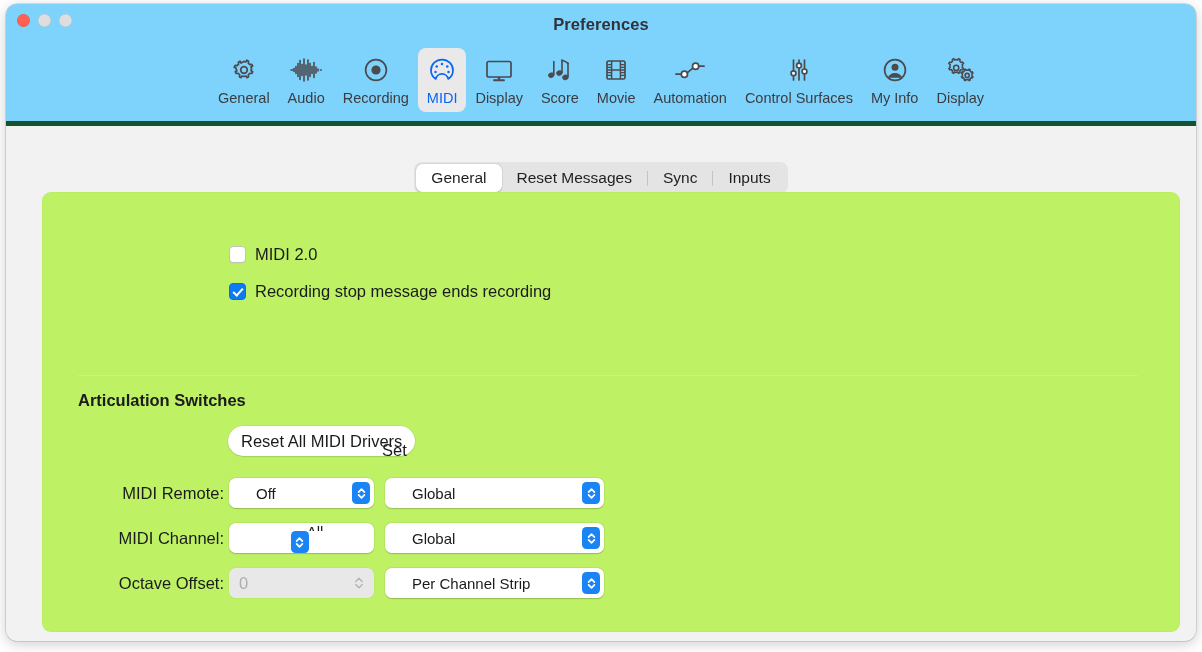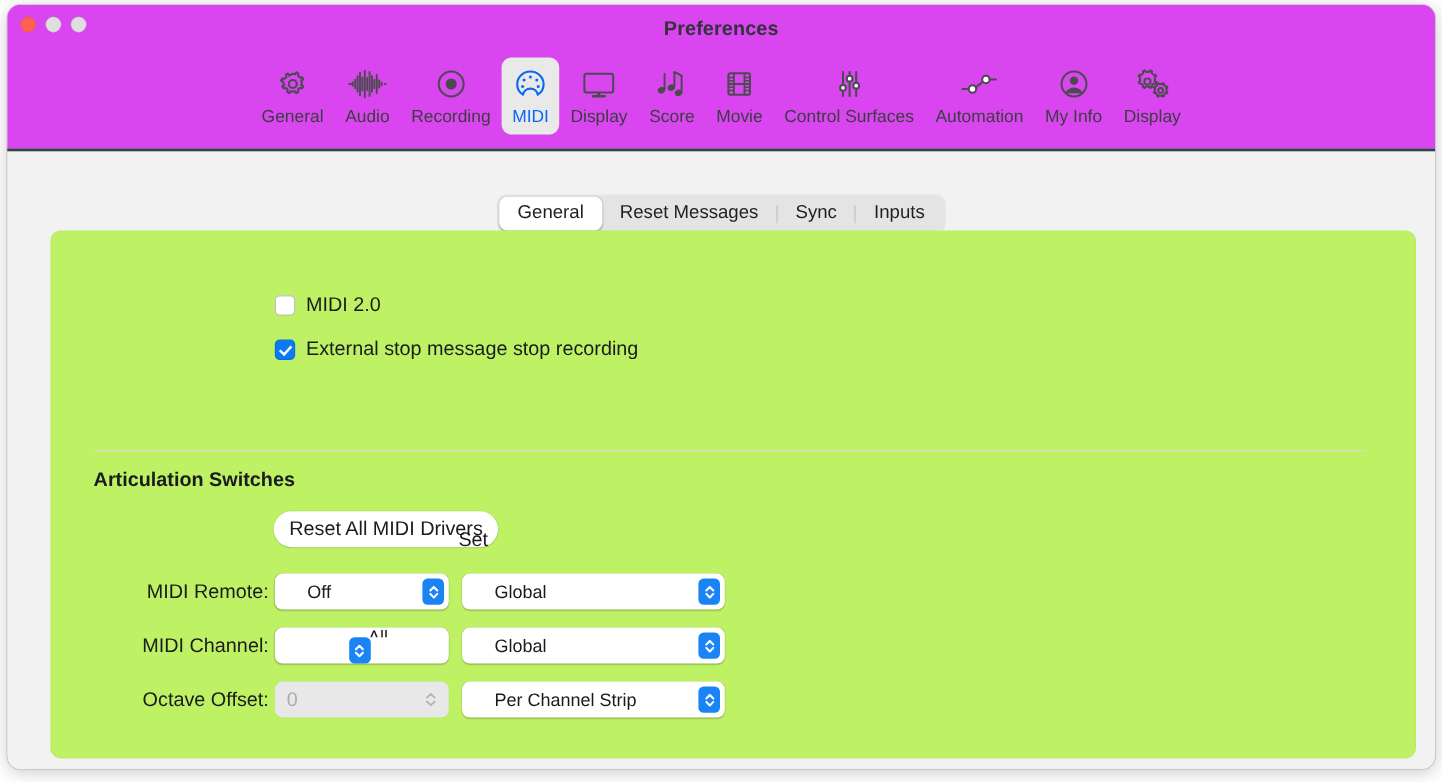--- a/index.html
+++ b/index.html
@@ -25,22 +25,22 @@
     background: #f2f2f2;
     border-radius: 11px;
     box-shadow: 0 0 0 0.5px rgba(0,0,0,0.22), 0 3px 14px rgba(0,0,0,0.20);
     overflow: hidden;
   }
 
   
   #titlebar {
     position: relative;
     height: 122px;
-    background: #d946ef;
-    border-bottom: 2px solid #14532d;
+    background: #7dd3fc;
+    border-bottom: 5px solid #14532d;
     box-sizing: border-box;
   }
   #traffic-lights {
     position: absolute;
     left: 11px;
     top: 10px;
     display: flex;
     gap: 8px;
   }
   .tl {
@@ -431,41 +431,41 @@
             <rect x="5" y="5" width="18" height="18" rx="1.6" stroke-width="1.7"></rect>
             <path d="M9.6 5v18M18.4 5v18M5 14h18" stroke-width="1.5"></path>
             <path d="M5 8.6h4.6M5 11.3h4.6M5 16.7h4.6M5 19.4h4.6M18.4 8.6H23M18.4 11.3H23M18.4 16.7H23M18.4 19.4H23" stroke-width="1.2"></path>
           </svg>
         </span>
         <span class="tb-label">Movie</span>
       </div>
 
       <div class="tb-item">
         <span class="tb-icon">
-          <svg width="28" height="28" viewBox="0 0 28 28" fill="none" stroke="#4a4a4f" stroke-width="1.7" stroke-linecap="round">
-            <path d="M8.5 4v20M14 4v20M19.5 4v20"></path>
-            <circle cx="8.5" cy="17.2" r="2.4" fill="#ffffff"></circle>
-            <circle cx="14" cy="9.6" r="2.4" fill="#ffffff"></circle>
-            <circle cx="19.5" cy="15.4" r="2.4" fill="#ffffff"></circle>
-          </svg>
-        </span>
-        <span class="tb-label">Control Surfaces</span>
-      </div>
-
-      <div class="tb-item">
-        <span class="tb-icon">
           <svg width="36" height="28" viewBox="0 0 36 28" fill="none" stroke="#4a4a4f" stroke-width="1.7" stroke-linecap="round">
             <path d="M4 18.2h5.3"></path>
             <circle cx="12.4" cy="18.2" r="3.1" fill="#ffffff"></circle>
             <path d="M15.2 16.8l5.6-4.6"></path>
             <circle cx="23.6" cy="10.2" r="3.1" fill="#ffffff"></circle>
             <path d="M26.7 10.2H32"></path>
           </svg>
         </span>
         <span class="tb-label">Automation</span>
+      </div>
+
+      <div class="tb-item">
+        <span class="tb-icon">
+          <svg width="28" height="28" viewBox="0 0 28 28" fill="none" stroke="#4a4a4f" stroke-width="1.7" stroke-linecap="round">
+            <path d="M8.5 4v20M14 4v20M19.5 4v20"></path>
+            <circle cx="8.5" cy="17.2" r="2.4" fill="#ffffff"></circle>
+            <circle cx="14" cy="9.6" r="2.4" fill="#ffffff"></circle>
+            <circle cx="19.5" cy="15.4" r="2.4" fill="#ffffff"></circle>
+          </svg>
+        </span>
+        <span class="tb-label">Control Surfaces</span>
       </div>
 
       <div class="tb-item">
         <span class="tb-icon">
           <svg width="28" height="28" viewBox="0 0 28 28" fill="none">
             <circle cx="14" cy="14" r="10.4" stroke="#4a4a4f" stroke-width="1.7"></circle>
             <circle cx="14" cy="11.2" r="3.5" fill="#4a4a4f"></circle>
             <path d="M6.6 21.7c1.5-3.1 4.2-4.8 7.4-4.8s5.9 1.7 7.4 4.8" fill="#4a4a4f"></path>
           </svg>
         </span>
@@ -510,21 +510,21 @@
 
     <div id="panel">
 
       <div class="chk-row" style="top: 53px;">
         <span class="chk-box off"></span>
         <span class="chk-label">MIDI 2.0</span>
       </div>
 
       <div class="chk-row" style="top: 90px;">
         <span class="chk-box on"></span>
-        <span class="chk-label">External stop message stop recording</span>
+        <span class="chk-label">Recording stop message ends recording</span>
       </div>
 
       <div id="reset-drivers-button">
         <span>Reset All MIDI Drivers</span>
       </div>
 
       <div id="section-divider"></div>
 
       <div id="section-title">Articulation Switches</div>
 

